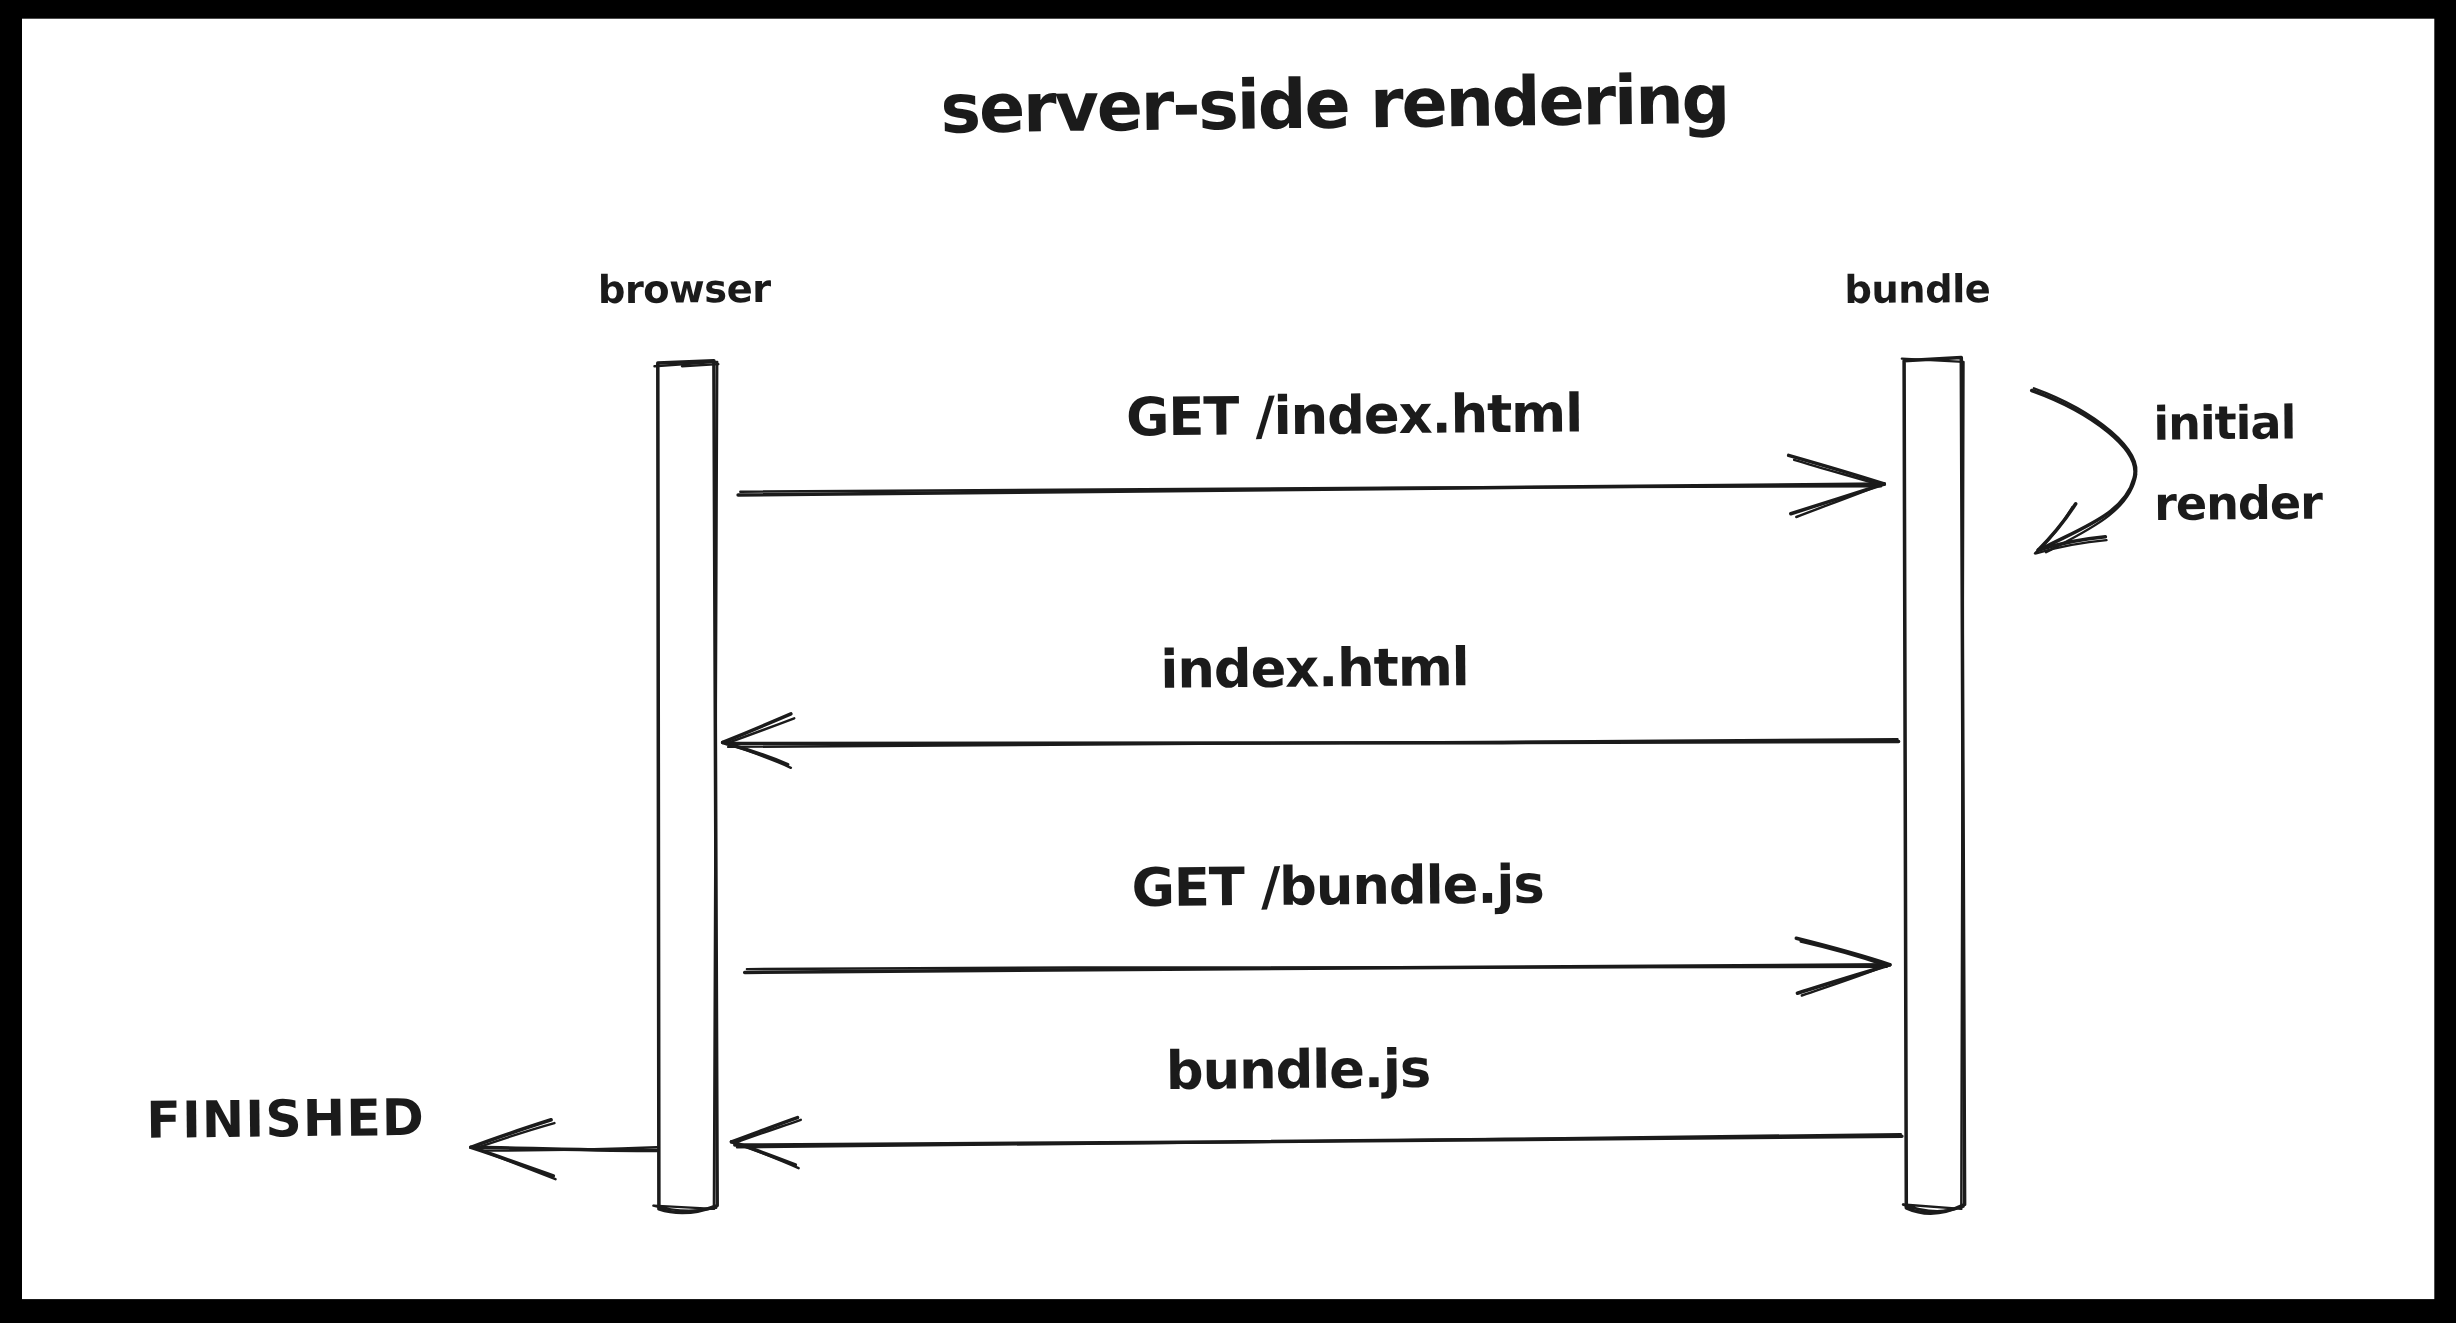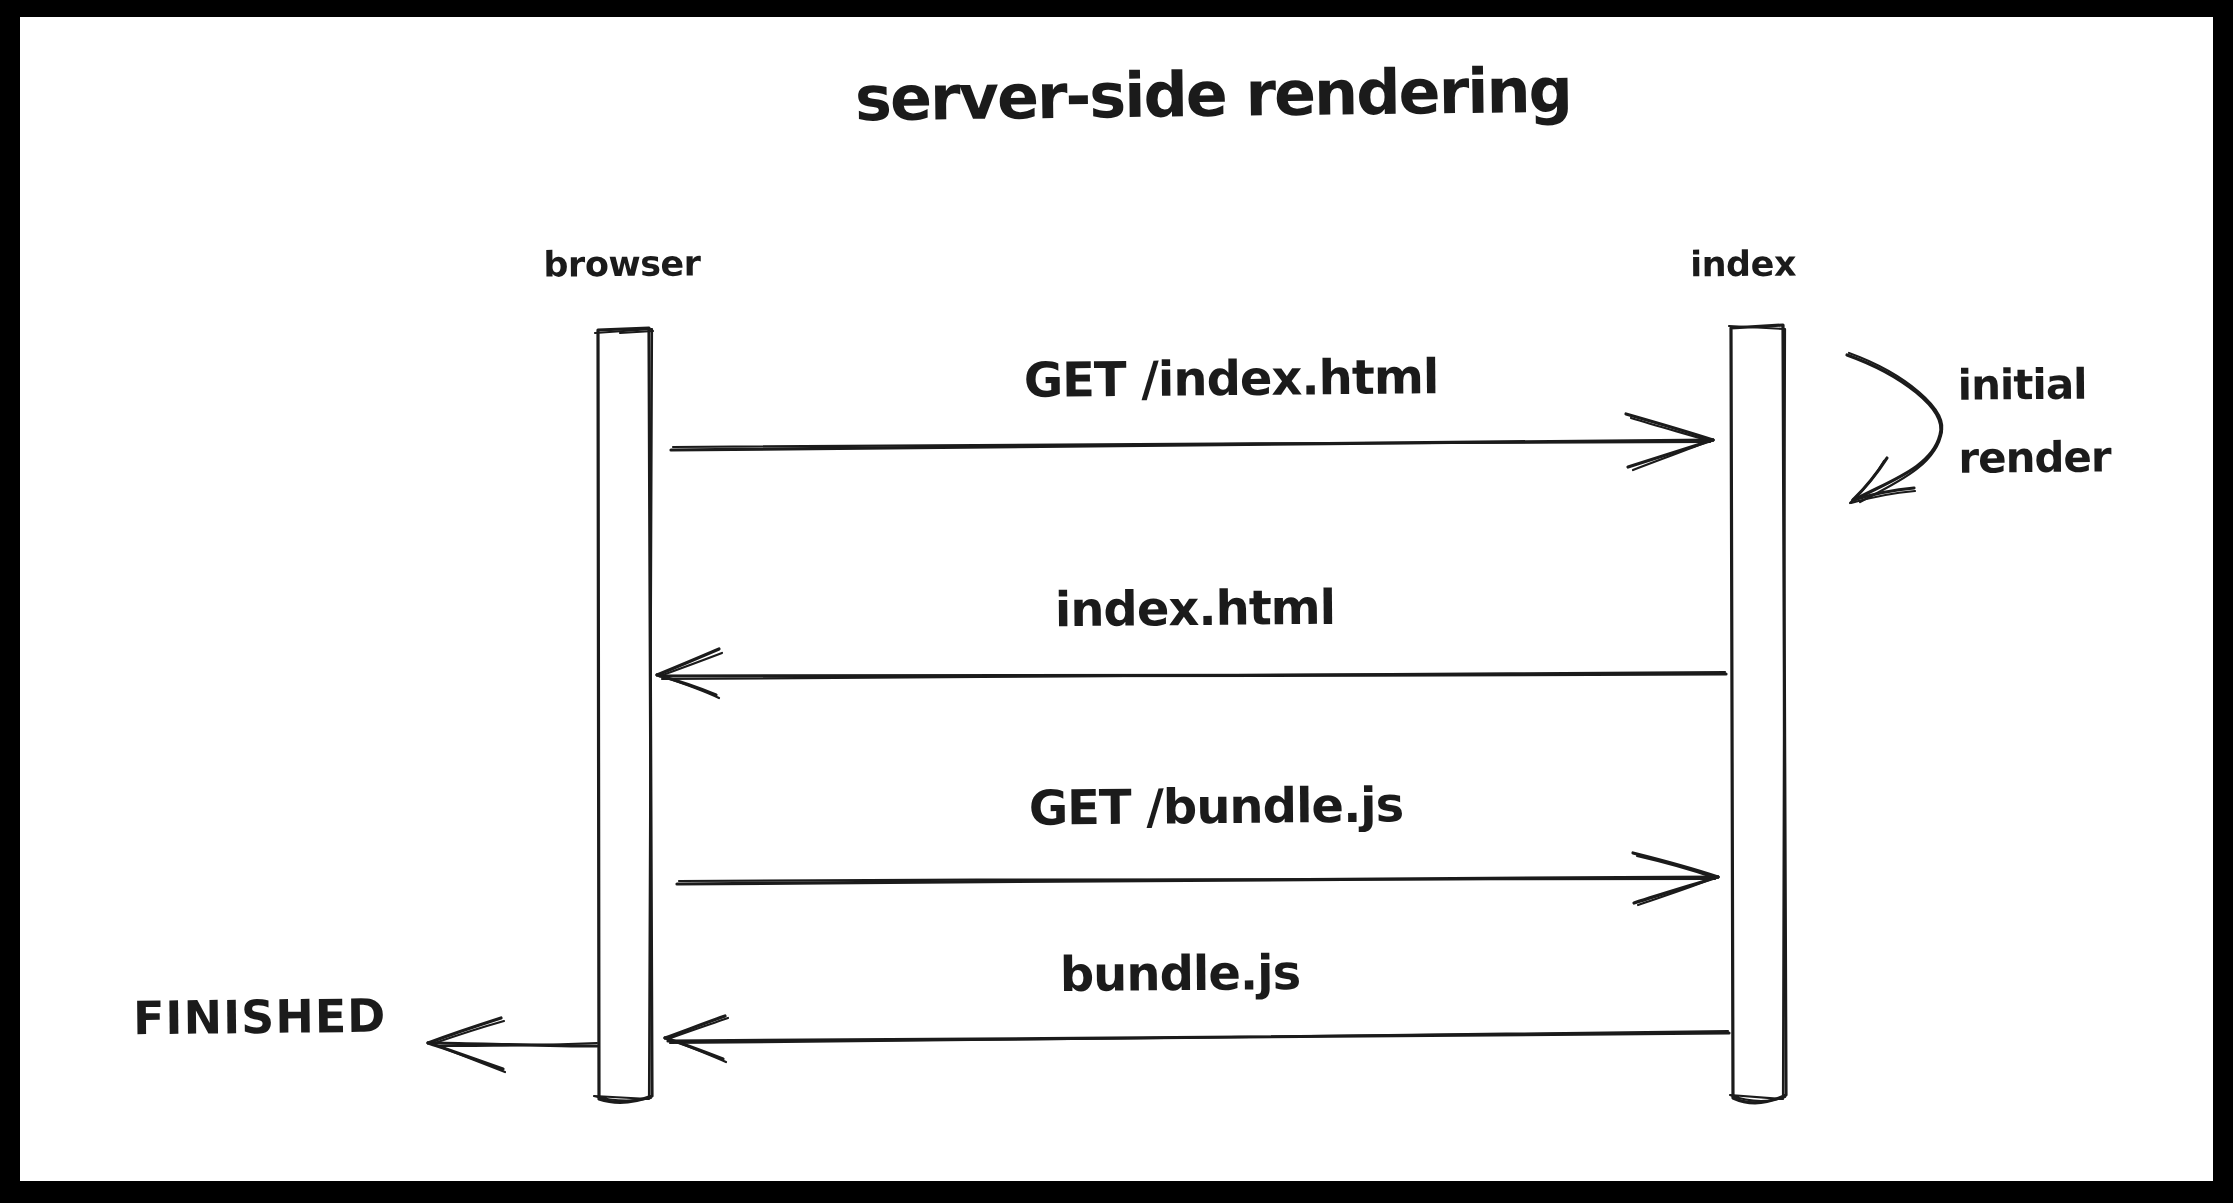--- a/index.html
+++ b/index.html
@@ -140,21 +140,21 @@
       <path class="stroke-b" d="M1831 486 C1852 480 1872 476 1895 474"></path>
     </g>
   </svg>
 
 </div>
 
 <div class="txt title">server-side rendering</div>
 
 <div class="txt lifeline-label" style="top:244px; left:622px;">browser</div>
 
-<div class="txt lifeline-label" style="top:244px; left:1743px;">index</div>
+<div class="txt lifeline-label" style="top:244px; left:1743px;">bundle</div>
 
 <div class="txt msg-label" style="top:350px; left:1231px;">GET /index.html</div>
 
 <div class="txt msg-label" style="top:580px; left:1195px;">index.html</div>
 
 <div class="txt msg-label" style="top:778px; left:1216px;">GET /bundle.js</div>
 
 <div class="txt msg-label" style="top:945px; left:1180px;">bundle.js</div>
 
 <div class="txt finished-label">FINISHED</div>

